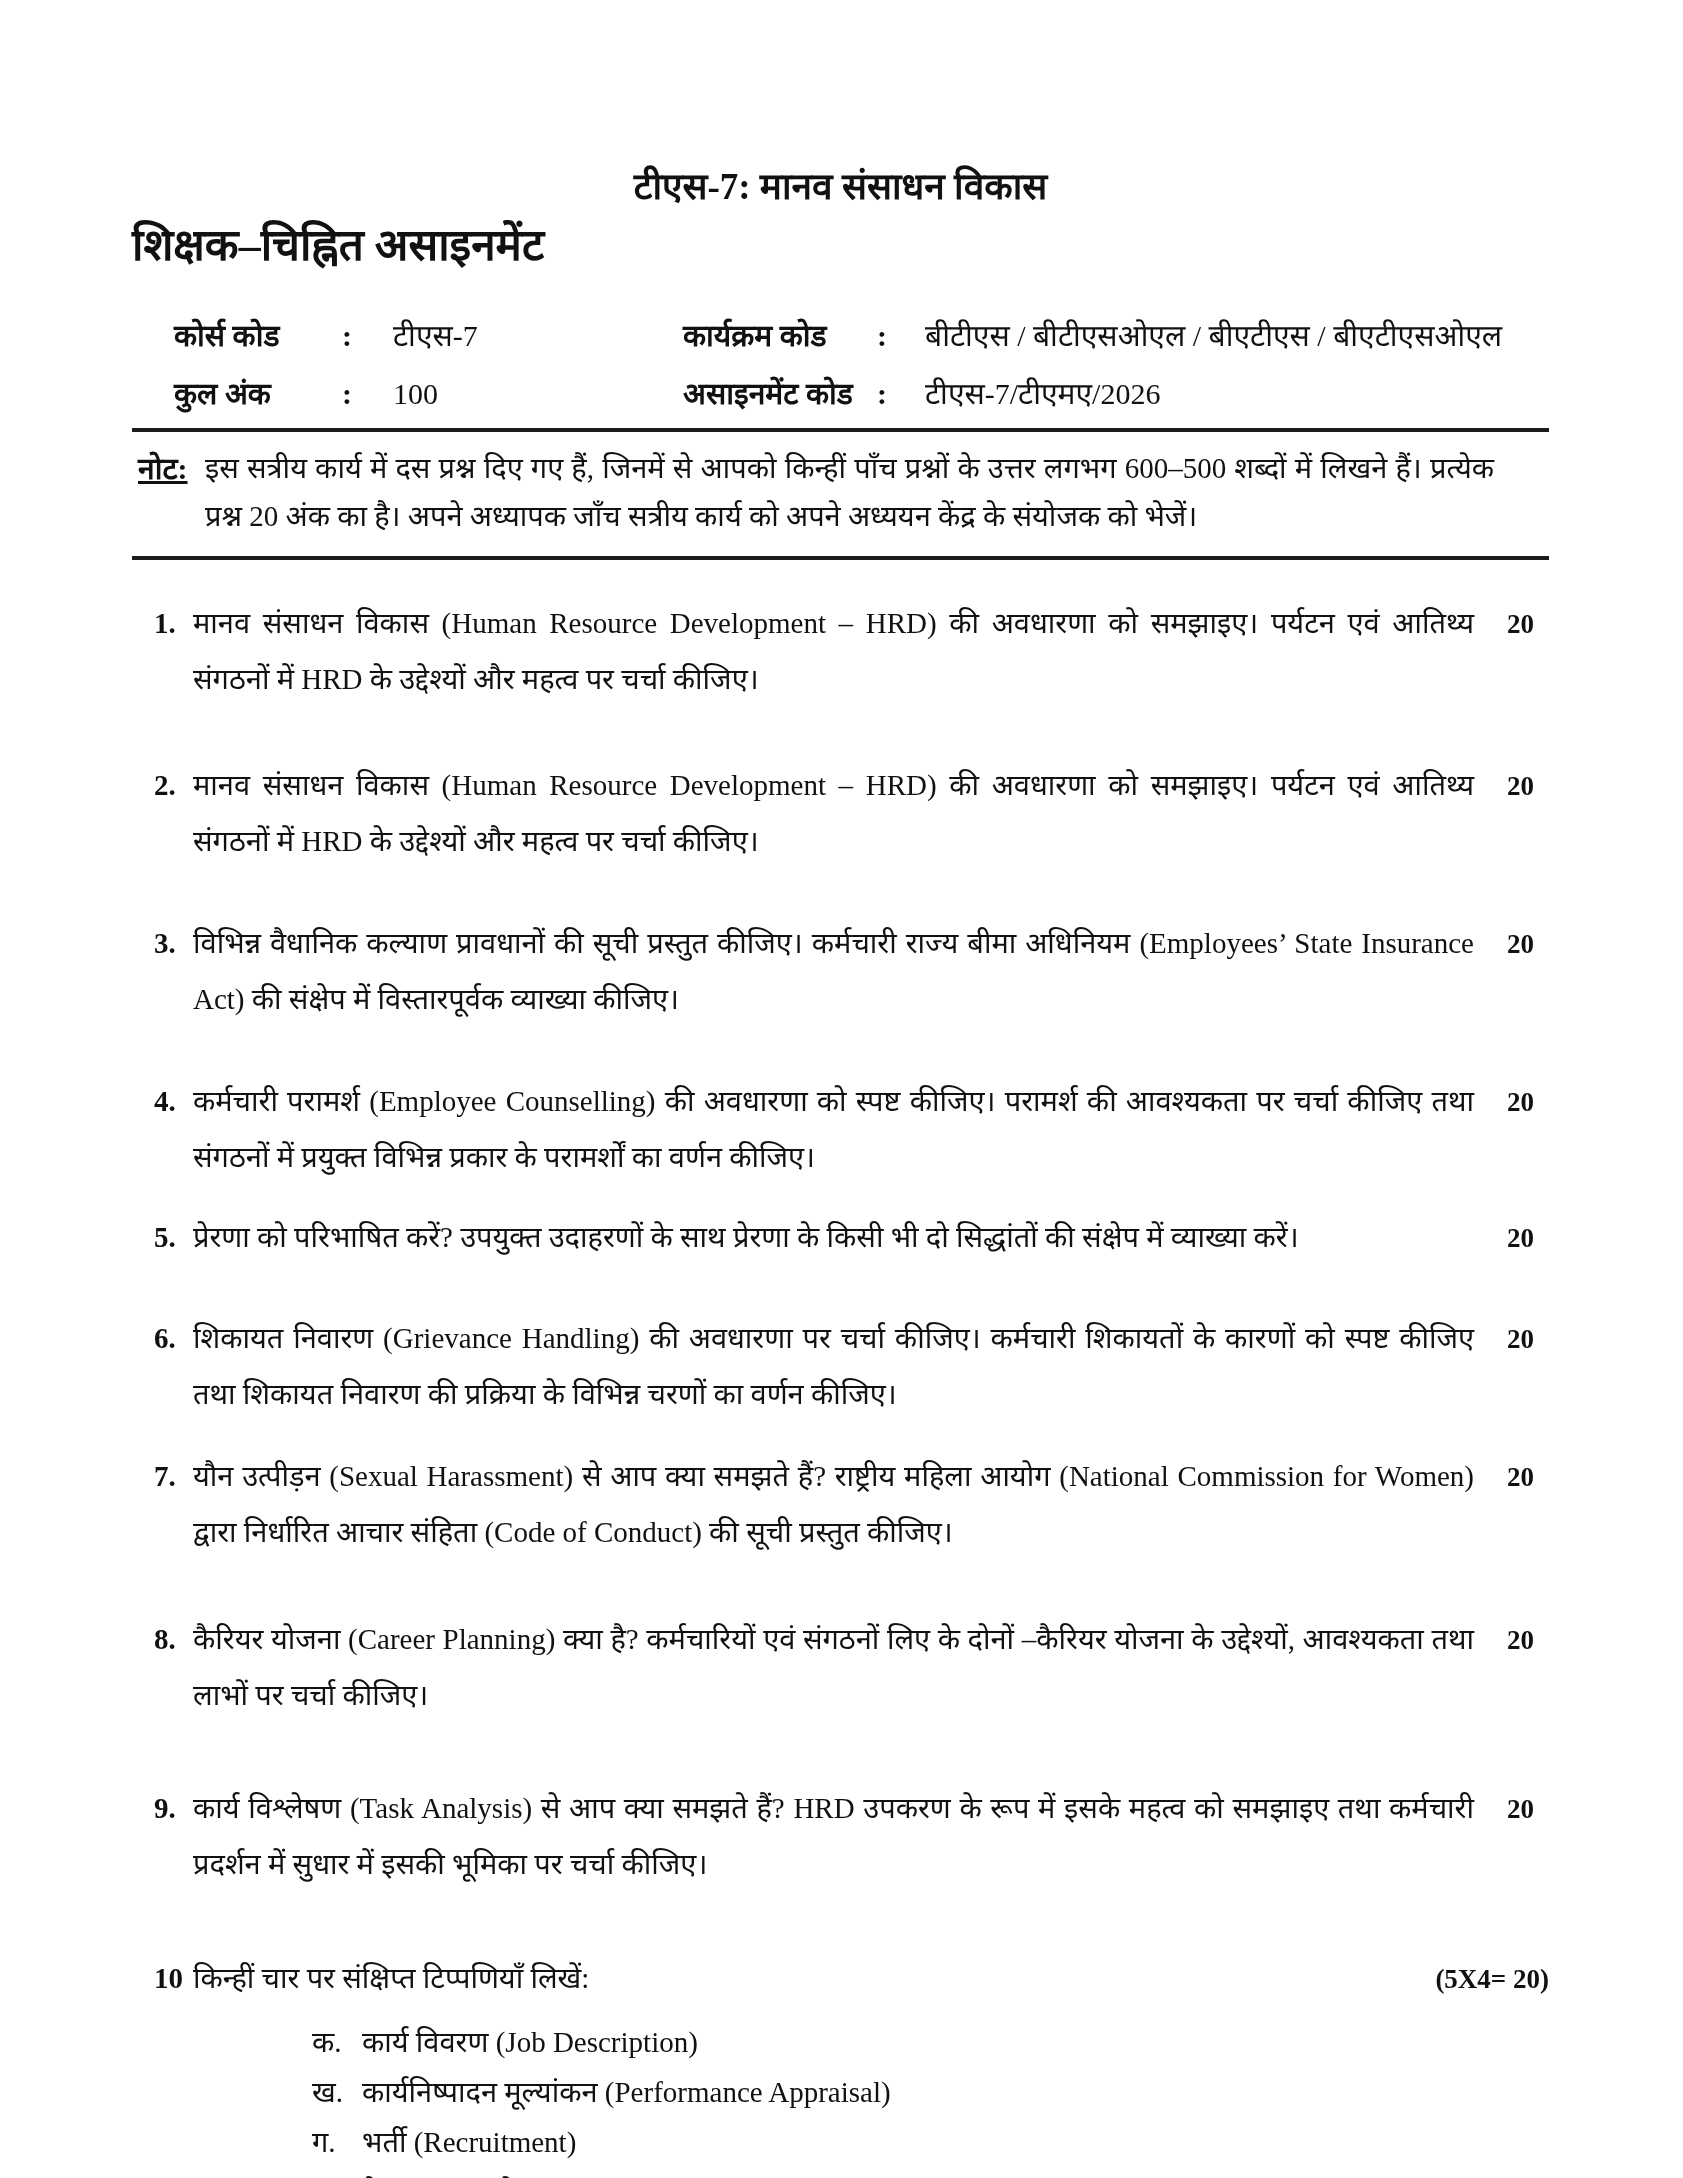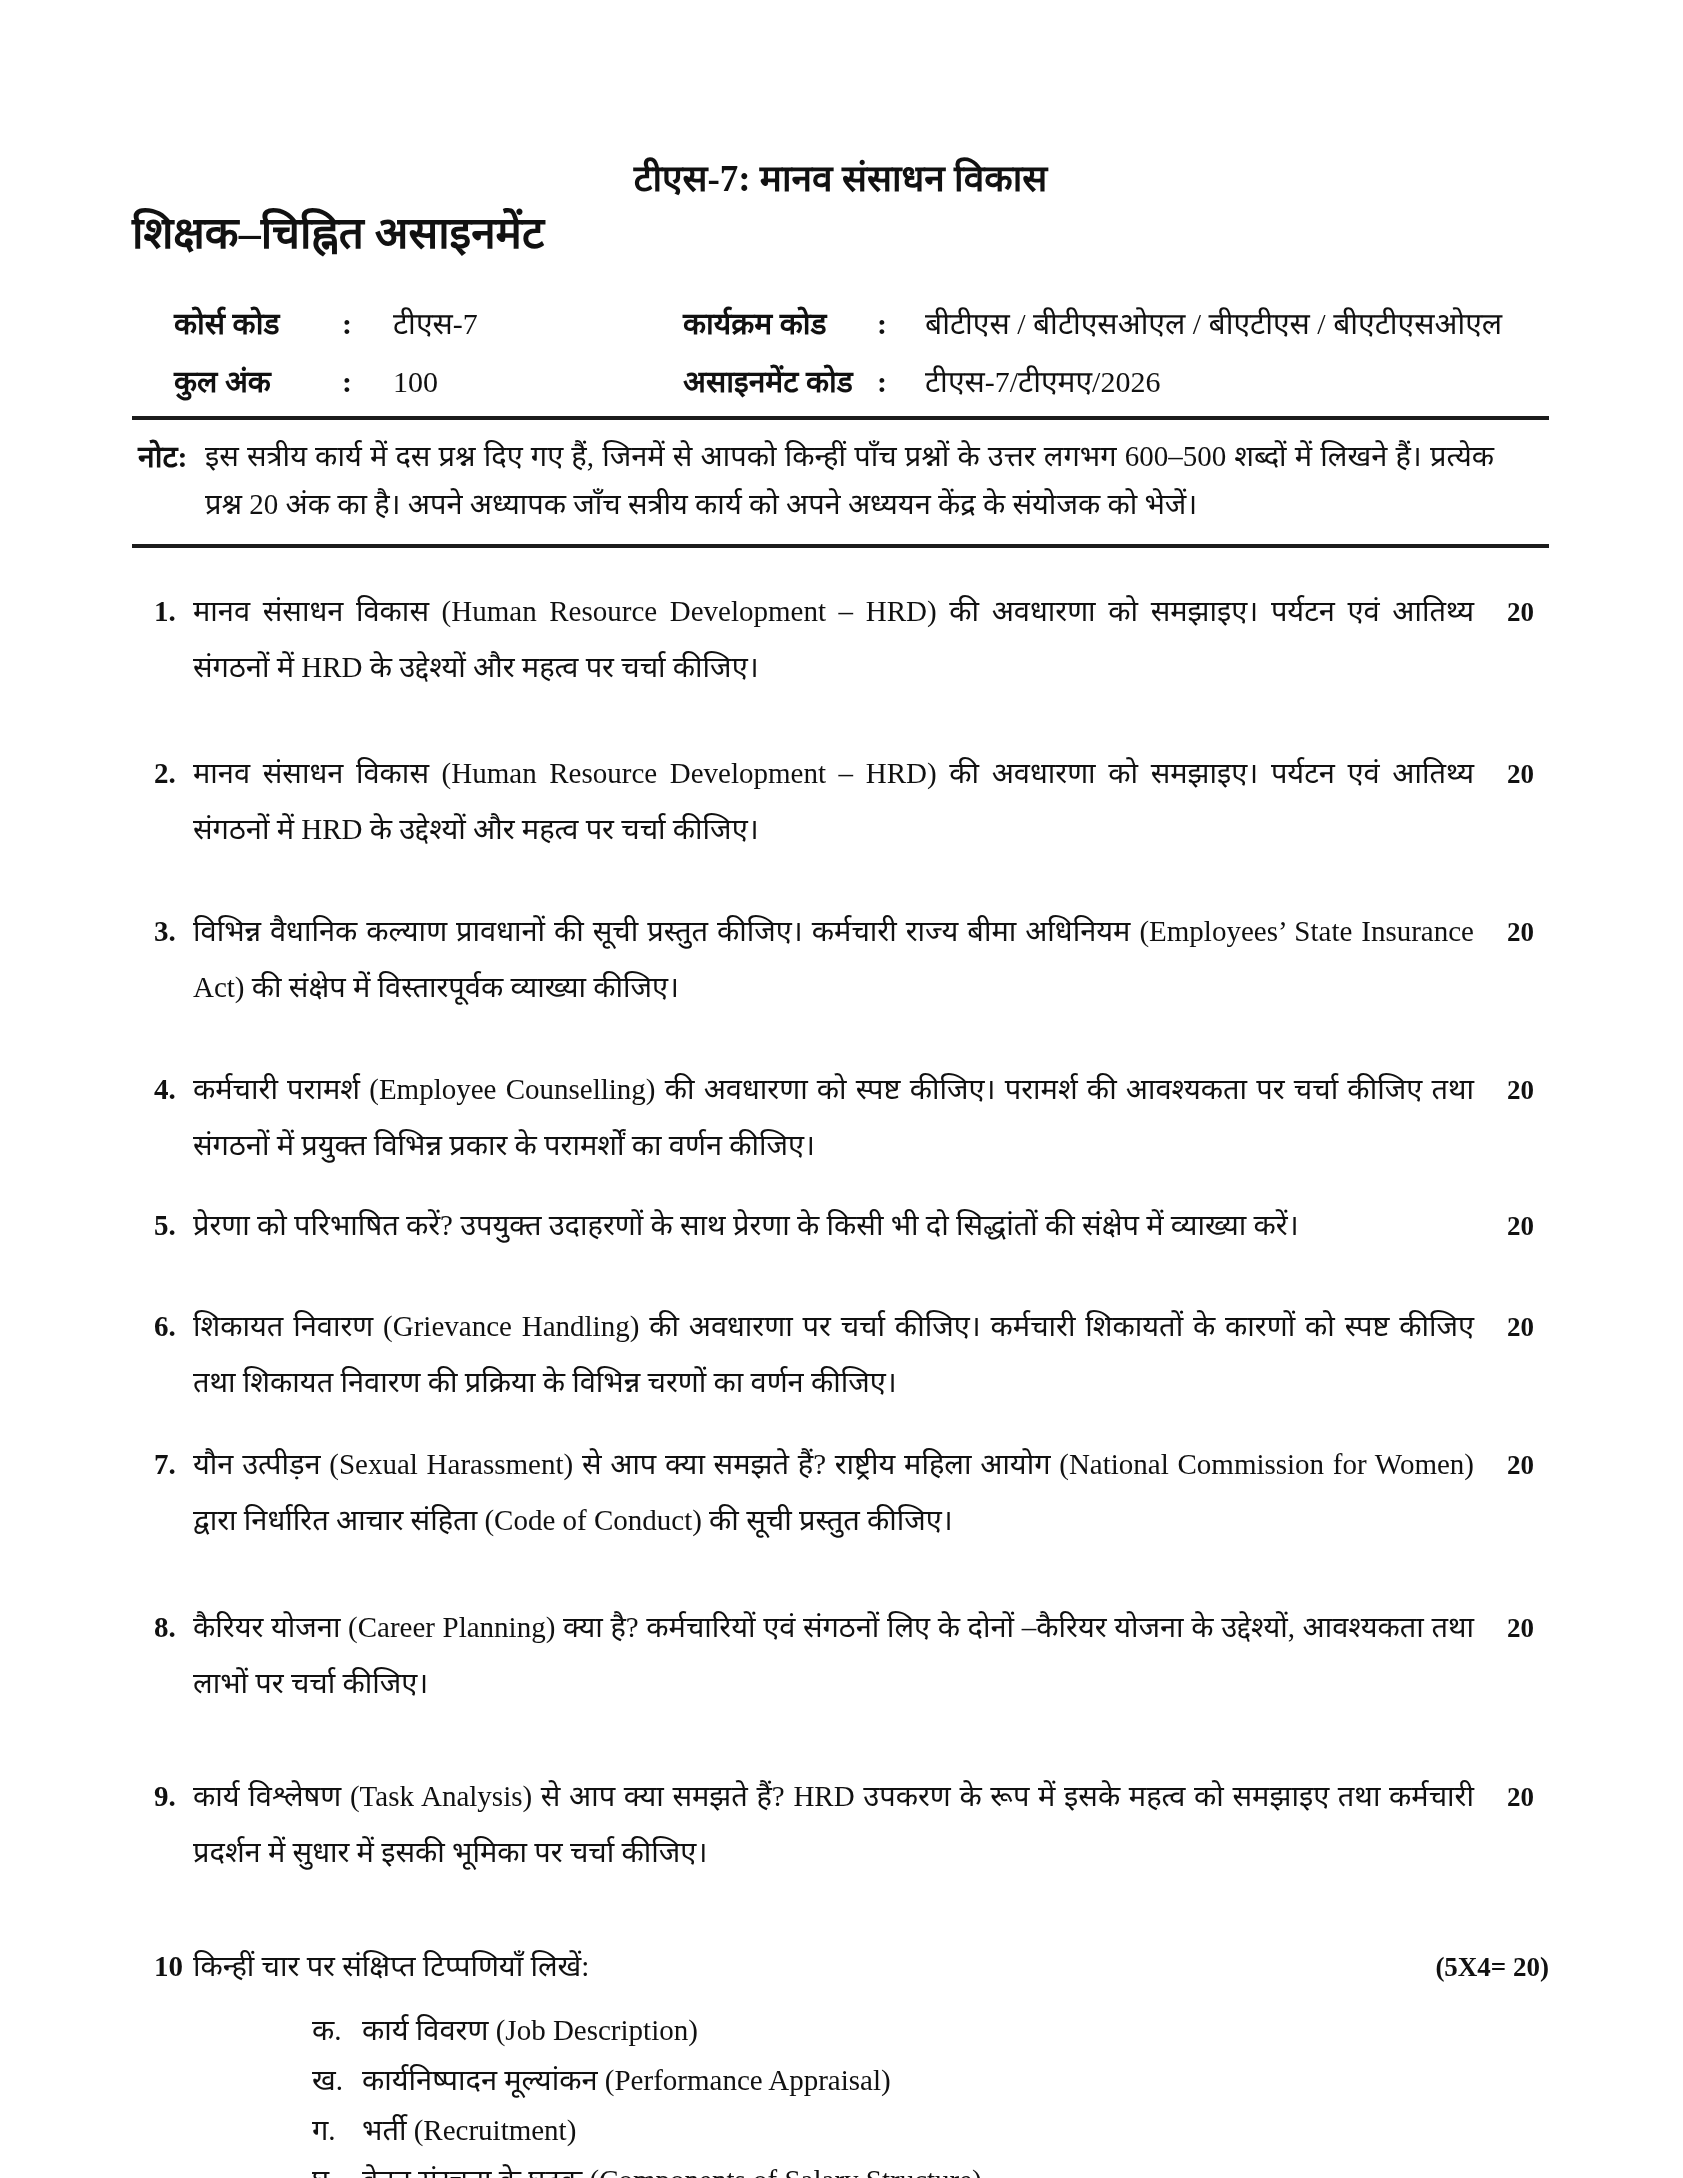--- a/index.html
+++ b/index.html
@@ -9,21 +9,21 @@
     margin:0 auto;
     background:#ffffff;
     color:#111111;
     font-family:"Liberation Serif","DejaVu Serif",serif;
     font-size:29px;
     box-sizing:border-box;
     padding:156px 134px 0 132px;
     overflow:hidden;
   }
   .doc-title {
-    margin:0; text-align:center;
+    margin:8px; text-align:center;
     font-size:37px; font-weight:bold; line-height:1.25;
   }
   .doc-subtitle {
     margin:4px 0 0 0; text-align:left;
     font-size:44px; font-weight:bold; line-height:1.25;
   }
   .meta {
     margin-top:42px;
     display:grid;
     grid-template-columns:210px 51px 248px 236px 48px 1fr;
@@ -34,21 +34,21 @@
   .meta .lbl { font-weight:bold;margin-left:42px; }
   .meta .colon { font-weight:bold; text-align:left; }
   .note {
     margin-top:14px;
     border-top:4px solid #1c1c1c;
     border-bottom:4px solid #1c1c1c;
     padding:12px 4px 16px 6px;
     display:flex;
   }
   .note .note-label {
-    flex:0 0 67px; font-weight:bold; font-size:30px; line-height:1.66;
+    flex:0 0 67px; font-weight:bold; font-size:30px; line-height:1.66;text-decoration:underline;
   }
   .note .note-text {
     flex:1; text-align:justify; line-height:1.66; padding-right:51px;
   }
   .q {
     display:flex; align-items:flex-start;
   }
   .qnum {
     flex:0 0 61px; font-weight:bold; line-height:1.93; padding-left:22px;
     box-sizing:border-box;

